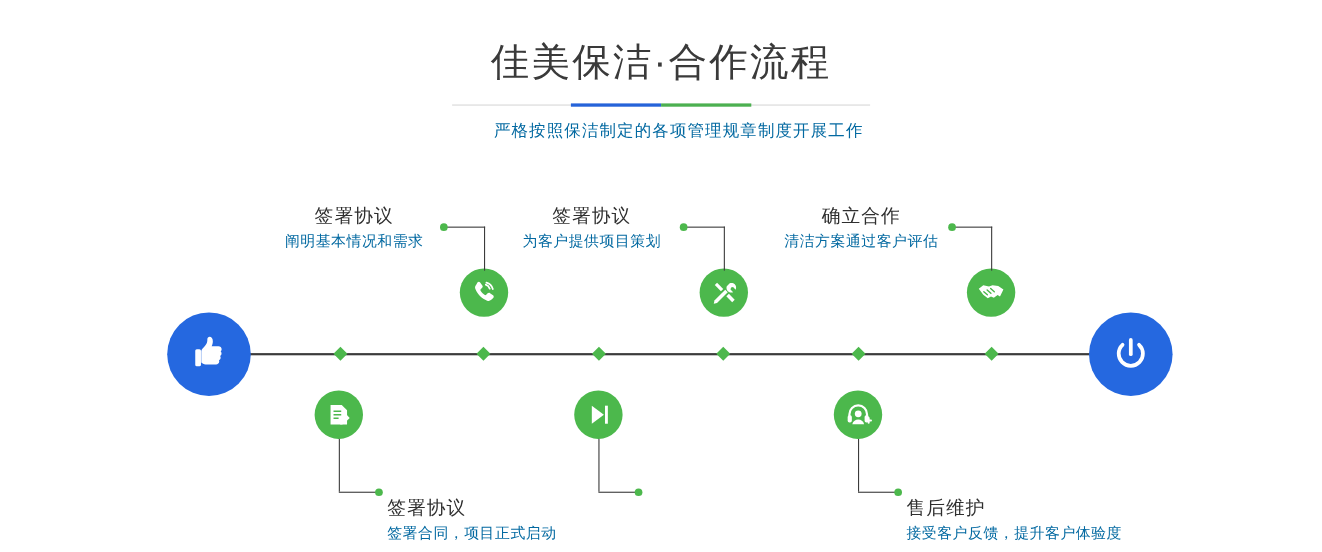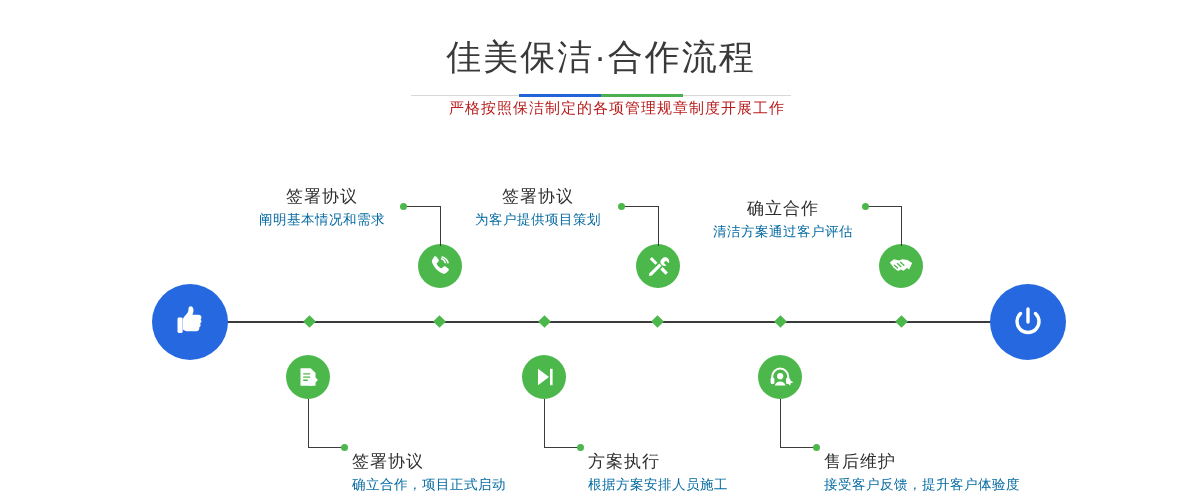--- a/index.html
+++ b/index.html
@@ -60,24 +60,24 @@
   }
   .rule-green {
     position: absolute;
     left: 190px;
     top: 0;
     width: 82px;
     height: 3px;
     background: #4cb050;
   }
   .subtitle {
-    margin: 0 0 0 0;
+    margin: 12px 0 0 0;
     font-size: 15px;
     line-height: 22px;
-    color: #b91c1c;
+    color: #0369a1;
     letter-spacing: 1px;
     padding-left: 32px;
   }
 
   
   .timeline {
     position: absolute;
     left: 0;
     top: 0;
     width: 1202px;
@@ -232,21 +232,21 @@
           <path fill="#ffffff" d="M19.6 12.6l2.3 2.3-5.6 5.6-2.9.6.6-2.9z"></path>
           <path fill="#4cb84c" d="M18.9 13.3l2.3 2.3-4.6 4.6-2.3-2.3z" opacity="0"></path>
         </svg>
       </span>
     </div>
     <div class="connector conn-v" style="left:308px; top:399px; height:48px;"></div>
     <div class="connector conn-h" style="left:308px; top:447px; width:36px;"></div>
     <div class="dot" style="left:341px; top:444px;"></div>
     <div class="label below" style="left:352px; top:426px; width:196px; text-align:left;">
       <div class="lab-title">签署协议</div>
-      <div class="lab-desc">确立合作，项目正式启动</div>
+      <div class="lab-desc">签署合同，项目正式启动</div>
     </div>
 
     <div class="node" style="left:636px; top:244px;">
       <span>
         <svg width="25" height="25" viewBox="0 0 25 25">
           <path fill="#ffffff" d="M3.5 19.2l9.8-9.8 2.3 2.3-9.8 9.8-2.9.6z"></path>
           <path fill="#ffffff" d="M17.4 3.5c1.6-.6 3.5-.2 4.6 1 1.3 1.3 1.5 3.2.8 4.8l-2.4-2.4-1.8.5-.5 1.8 2.4 2.4c-1.6.7-3.5.4-4.8-.8-1.2-1.2-1.6-3-1-4.6l2.7-2.7z"></path>
           <path fill="#ffffff" d="M3.8 5.2l2.1-2.1 5.6 5.6-2.1 2.1z"></path>
           <path fill="#ffffff" d="M14.3 15.4l2.3-2.3 5.3 5.3-2.3 2.3z"></path>
         </svg>
@@ -264,24 +264,20 @@
       <span>
         <svg width="24" height="24" viewBox="0 0 24 24">
           <path fill="#ffffff" d="M6 3.8L17 12 6 20.2z"></path>
           <rect fill="#ffffff" x="18" y="3.8" width="2.6" height="16.4"></rect>
         </svg>
       </span>
     </div>
     <div class="connector conn-v" style="left:544px; top:399px; height:48px;"></div>
     <div class="connector conn-h" style="left:544px; top:447px; width:36px;"></div>
     <div class="dot" style="left:577px; top:444px;"></div>
-    <div class="label below" style="left:588px; top:426px; width:196px; text-align:left;">
-      <div class="lab-title">方案执行</div>
-      <div class="lab-desc">根据方案安排人员施工</div>
-    </div>
 
     <div class="node" style="left:758px; top:355px;">
       <span>
         <svg width="25" height="25" viewBox="0 0 25 25">
           <path d="M4.2 14.2v-2.6a8 8 0 0 1 16 0v2.6" stroke="#ffffff" stroke-width="2" fill="none" stroke-linecap="round"></path>
           <rect fill="#ffffff" x="2.6" y="12.6" width="3.8" height="6.4" rx="1.6"></rect>
           <rect fill="#ffffff" x="18" y="12.6" width="3.8" height="6.4" rx="1.6"></rect>
           <circle fill="#ffffff" cx="12.2" cy="11.2" r="3.1"></circle>
           <path fill="#ffffff" d="M6.8 20.6c.8-2.8 2.9-4.2 5.4-4.2s4.6 1.4 5.4 4.2z"></path>
           <g>
@@ -303,19 +299,19 @@
       <span>
         <svg width="26" height="26" viewBox="0 0 26 26">
           <path fill="#ffffff" d="M1.8 9.6l4.1-3.3 5.2 1.1 3.2-1.1 5.2.6 4.7 3.2-3.1 6.4-2.2-1.4-3.4 2.6-2.6-1.1-2.9 1.5-4.1-3.1z"></path>
           <path d="M6.4 12.2l3.2 2.8M9.4 10.6l3.4 3M12.6 9.3l3.3 2.9" stroke="#4cb84c" stroke-width="1.3" fill="none" stroke-linecap="round"></path>
         </svg>
       </span>
     </div>
     <div class="connector conn-v" style="left:901px; top:206px; height:40px;"></div>
     <div class="connector conn-h" style="left:866px; top:206px; width:36px;"></div>
     <div class="dot" style="left:862px; top:203px;"></div>
-    <div class="label above" style="left:705px; top:185px; width:156px;margin-top:12px;">
+    <div class="label above" style="left:705px; top:185px; width:156px;">
       <div class="lab-title">确立合作</div>
       <div class="lab-desc">清洁方案通过客户评估</div>
     </div>
 
   </div>
 </div>
 
 </body></html>

